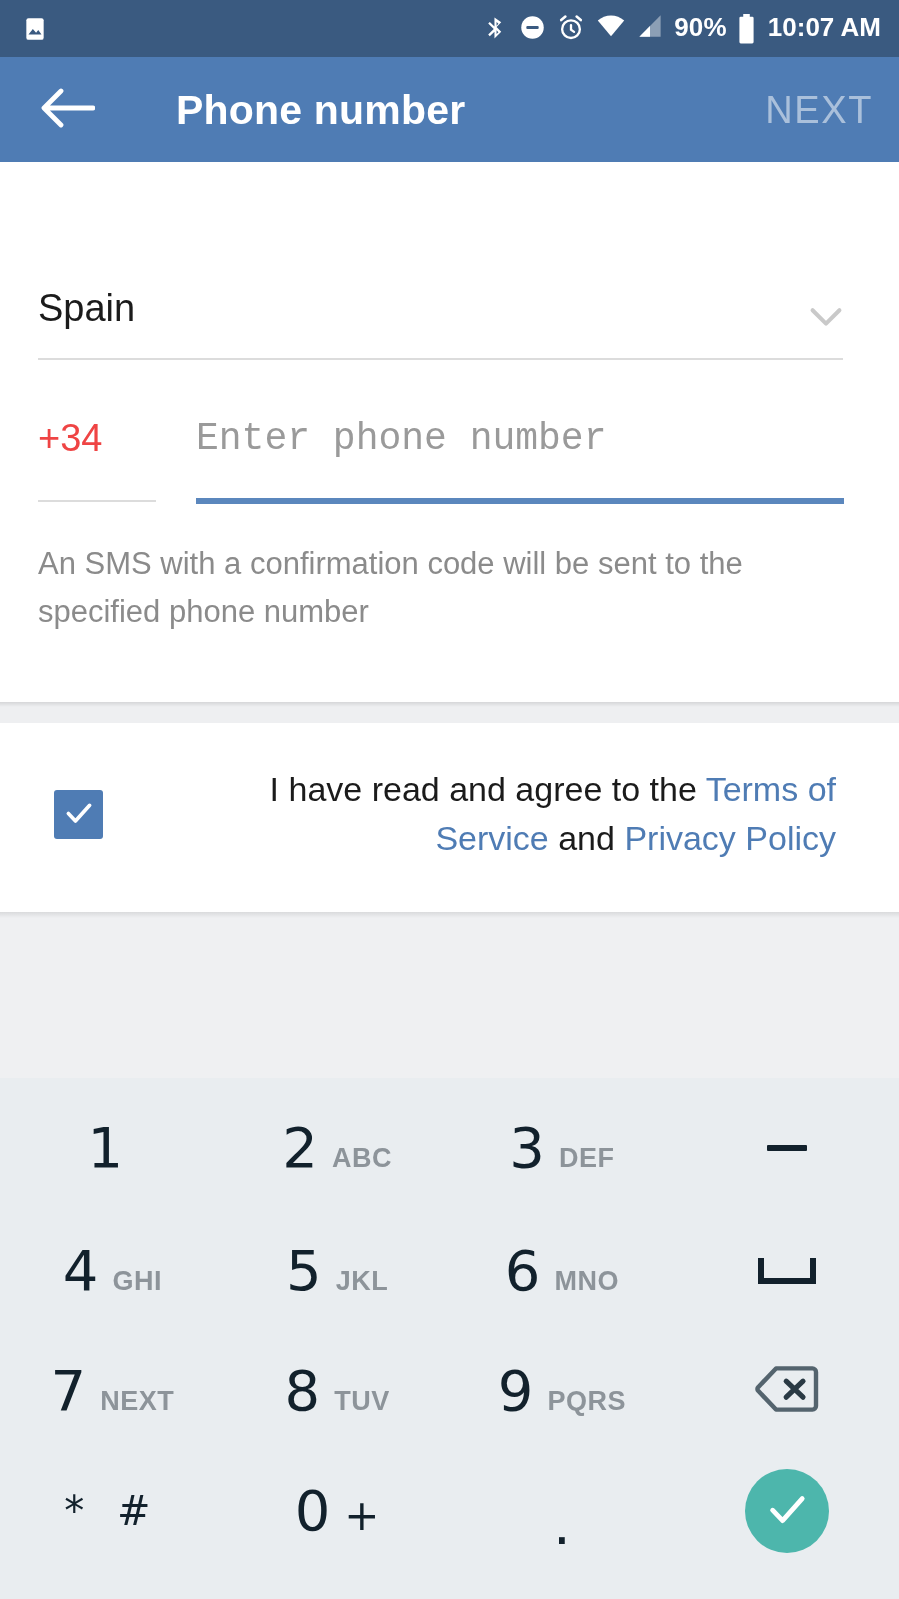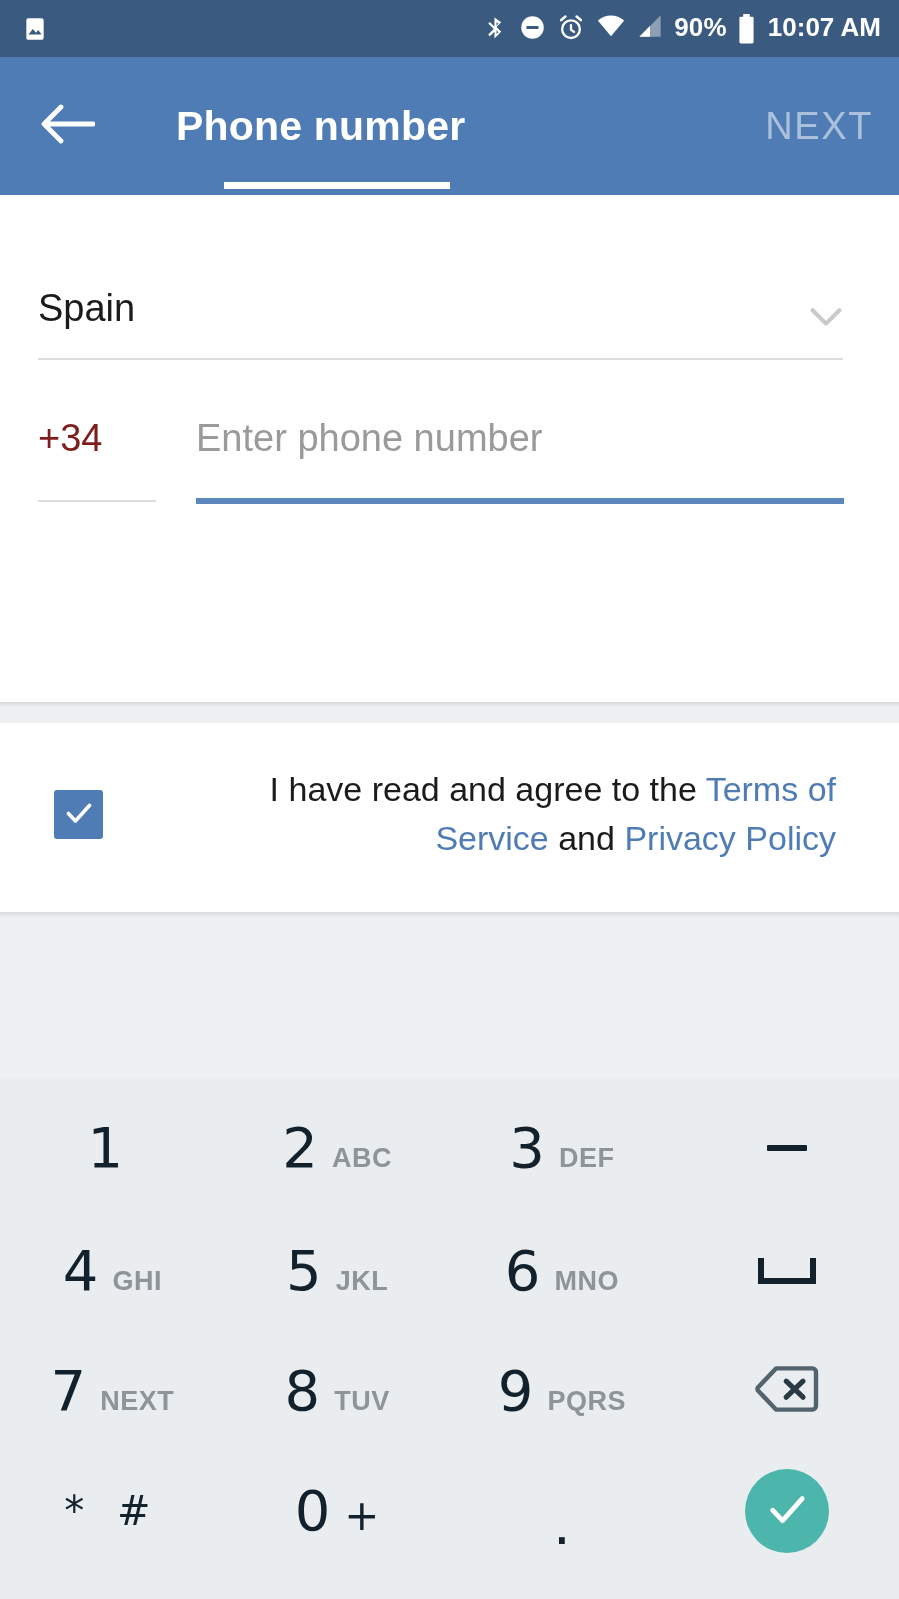--- a/index.html
+++ b/index.html
@@ -17,21 +17,21 @@
     padding:0 18px 0 22px;
   }
   .sb-left{ display:flex; align-items:center; gap:10px; }
   .sb-right{ margin-left:auto; display:flex; align-items:flex-start; gap:11px; }
   .sb-ico{ display:flex; align-items:center; justify-content:center; }
   .sb-text{ color:#ffffff; font-size:26px; font-weight:700; letter-spacing:.2px; line-height:1; }
   .sb-clock{ color:#ffffff; font-size:26px; font-weight:700; line-height:1; margin-left:2px; }
 
   
   .appbar{
-    position:absolute; top:57px; left:0; width:899px; height:138px;
+    position:absolute; top:57px; left:0; width:899px; height:105px;
     background:#4F7CB4;
   }
   .back-btn{
     position:absolute; left:38px; top:50%; transform:translateY(-50%);
     width:58px; height:58px; display:flex; align-items:center; justify-content:center;
     cursor:pointer;
   }
   .appbar-title{
     position:absolute; left:176px; top:50%; transform:translateY(-50%);
     color:#ffffff; font-size:41px; font-weight:700; letter-spacing:.2px; white-space:nowrap;
@@ -69,31 +69,31 @@
     width:46px; height:46px;
   }
   .country-underline{
     position:absolute; left:38px; top:163px; width:805px; height:2px;
     background:#dcdcdc;
   }
 
   .phone-row{ position:absolute; left:0; top:200px; width:899px; height:110px; }
   .cc-prefix{
     position:absolute; left:38px; top:22px;
-    font-size:38px; color:#7f1d1d; font-weight:400;
+    font-size:38px; color:#ef4444; font-weight:400;
   }
   .cc-underline{
     position:absolute; left:38px; top:105px; width:118px; height:2px;
     background:#dcdcdc;
   }
   .phone-input{
     position:absolute; left:196px; top:22px; width:648px;
     font-size:38px; color:#9a9a9a; font-weight:400;
     border:none; outline:none; background:transparent;
-    font-family:Liberation Sans, sans-serif;
+    font-family:Liberation Mono, monospace;
   }
   .phone-input::placeholder{ color:#9a9a9a; opacity:1; }
   .phone-underline{
     position:absolute; left:196px; top:103px; width:648px; height:6px;
     background:#5B87BD;
   }
 
   .hint-text{
     position:absolute; left:38px; top:345px; width:760px;
     font-size:31px; line-height:1.55; color:#8b8b8b; font-weight:400;
@@ -270,20 +270,21 @@
     </div>
     <div class="country-underline"></div>
 
     <div class="phone-row">
       <div class="cc-prefix">+34</div>
       <div class="cc-underline"></div>
       <input class="phone-input" type="text" placeholder="Enter phone number" style="">
       <div class="phone-underline"></div>
     </div>
 
+    <div class="hint-text">An SMS with a confirmation code will be sent to the specified phone number</div>
   </div>
 
   <div class="gap-strip"></div>
 
   <div class="terms-card">
     <div class="checkbox">
       <span>
         <svg width="34" height="34" viewBox="0 0 24 24">
           <path d="M4.5 12.4l5 5.2L19.5 6.6" stroke="#ffffff" stroke-width="2.6" fill="none" stroke-linecap="round" stroke-linejoin="round"></path>
         </svg>

